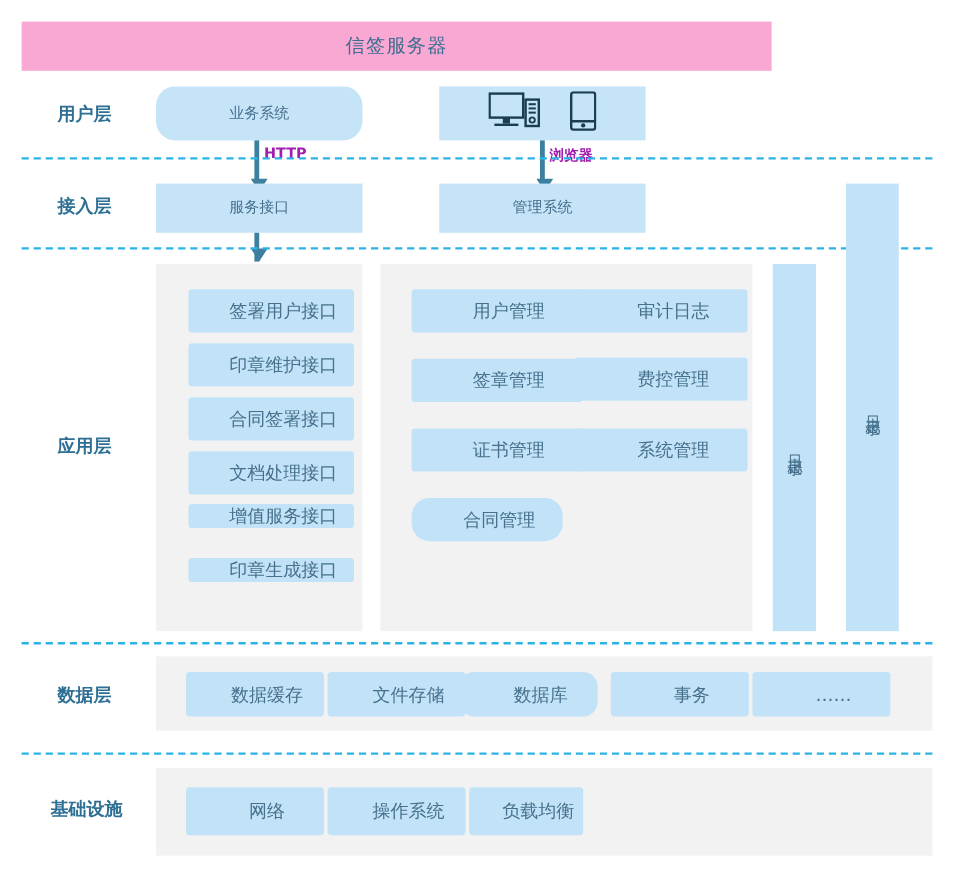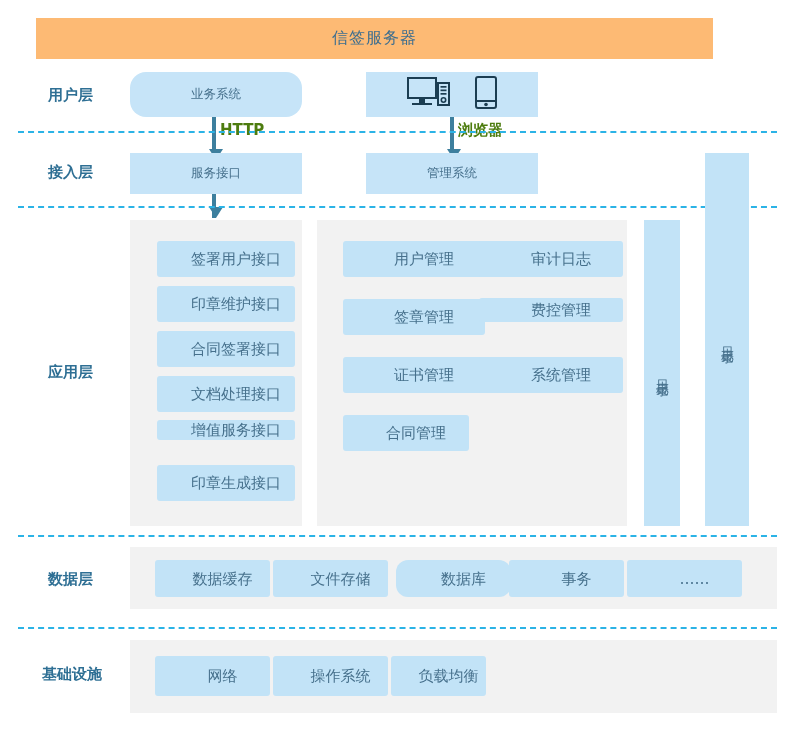--- a/index.html
+++ b/index.html
@@ -14,23 +14,23 @@
     position: relative;
     width: 795px;
     height: 731px;
     background: #ffffff;
     overflow: hidden;
   }
 
   
   .header-banner {
     position: absolute;
-    left: 36px; top: 18px;
-    width: 677px; height: 41px;
-    background: #fdba74;
+    left: 18px; top: 18px;
+    width: 625px; height: 41px;
+    background: #f9a8d4;
     display: flex;
     align-items: center;
     justify-content: center;
   }
   .header-banner .title {
     font-size: 16px;
     color: #3d6e8f;
     letter-spacing: 1px;
   }
 
@@ -100,23 +100,23 @@
   }
   .arrow-head {
     position: absolute;
     width: 0; height: 0;
     border-left: 7px solid transparent;
     border-right: 7px solid transparent;
     border-top: 11px solid #3d7f9e;
   }
   .arrow-label {
     position: absolute;
-    font-size: 15px;
+    font-size: 12px;
     font-weight: bold;
-    color: #4d7c0f;
+    color: #a21caf;
     white-space: nowrap;
   }
 
   .icon-wrap {
     position: absolute;
     display: flex;
     align-items: center;
     justify-content: center;
     gap: 22px;
   }
@@ -191,43 +191,43 @@
 
   <div class="panel" style="left:130px; top:220px; width:172px; height:306px;"></div>
 
   <div class="panel" style="left:317px; top:220px; width:310px; height:306px;"></div>
 
   <div class="card" style="left:157px; top:241px; width:118px; height:36px;">签署用户接口</div>
   <div class="card" style="left:157px; top:286px; width:118px; height:36px;">印章维护接口</div>
   <div class="card" style="left:157px; top:331px; width:118px; height:36px;">合同签署接口</div>
   <div class="card" style="left:157px; top:376px; width:118px; height:36px;">文档处理接口</div>
   <div class="card" style="left:157px; top:420px; width:118px; height:20px;">增值服务接口</div>
-  <div class="card" style="left:157px; top:465px; width:118px; height:36px;">印章生成接口</div>
+  <div class="card" style="left:157px; top:465px; width:118px; height:20px;">印章生成接口</div>
 
   <div class="card" style="left:343px; top:241px; width:122px; height:36px;">用户管理</div>
   <div class="card" style="left:479px; top:241px; width:124px; height:36px;">审计日志</div>
   <div class="card" style="left:343px; top:299px; width:122px; height:36px;">签章管理</div>
-  <div class="card" style="left:479px; top:298px; width:124px; height:24px;">费控管理</div>
+  <div class="card" style="left:479px; top:298px; width:124px; height:36px;">费控管理</div>
   <div class="card" style="left:343px; top:357px; width:122px; height:36px;">证书管理</div>
   <div class="card" style="left:479px; top:357px; width:124px; height:36px;">系统管理</div>
-  <div class="card" style="left:343px; top:415px; width:106px; height:36px;">合同管理</div>
+  <div class="card" style="left:343px; top:415px; width:106px; height:36px;border-radius:15px;">合同管理</div>
 
   <div class="vcol" style="left:644px; top:220px; width:36px; height:306px;">
     <span>日志记录</span>
   </div>
   <div class="vcol" style="left:705px; top:153px; width:44px; height:373px;">
     <span>日志记录</span>
   </div>
 
   <div class="divider" style="left:18px; top:535px; width:759px;"></div>
 
   <div class="panel" style="left:130px; top:547px; width:647px; height:62px;"></div>
   <div class="card" style="left:155px; top:560px; width:95px; height:37px;">数据缓存</div>
   <div class="card" style="left:273px; top:560px; width:95px; height:37px;">文件存储</div>
-  <div class="card" style="left:396px; top:560px; width:95px; height:37px;border-radius:12px;">数据库</div>
+  <div class="card" style="left:383px; top:560px; width:95px; height:37px;border-radius:12px;">数据库</div>
   <div class="card" style="left:509px; top:560px; width:95px; height:37px;">事务</div>
   <div class="card" style="left:627px; top:560px; width:95px; height:37px;">……</div>
 
   <div class="divider" style="left:18px; top:627px; width:759px;"></div>
 
   <div class="panel" style="left:130px; top:640px; width:647px; height:73px;"></div>
   <div class="card" style="left:155px; top:656px; width:95px; height:40px;">网络</div>
   <div class="card" style="left:273px; top:656px; width:95px; height:40px;">操作系统</div>
   <div class="card" style="left:391px; top:656px; width:75px; height:40px;">负载均衡</div>
 

